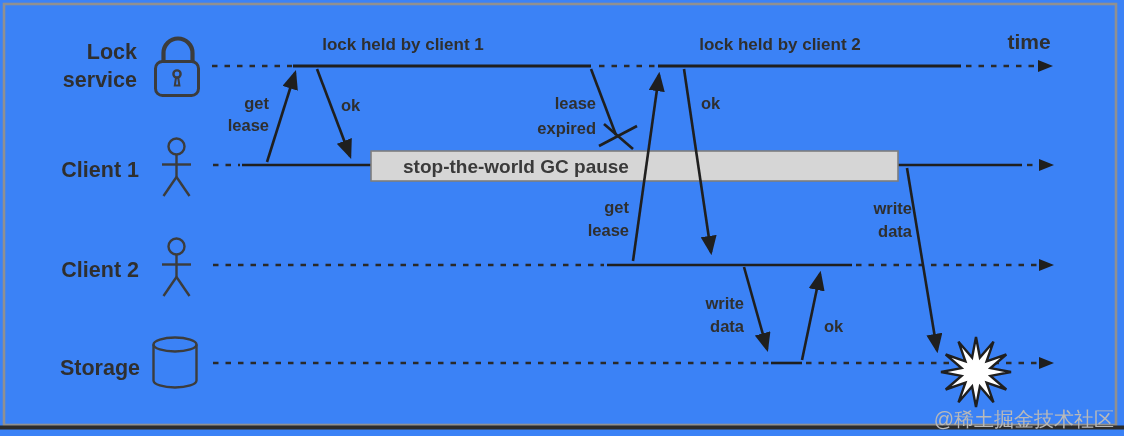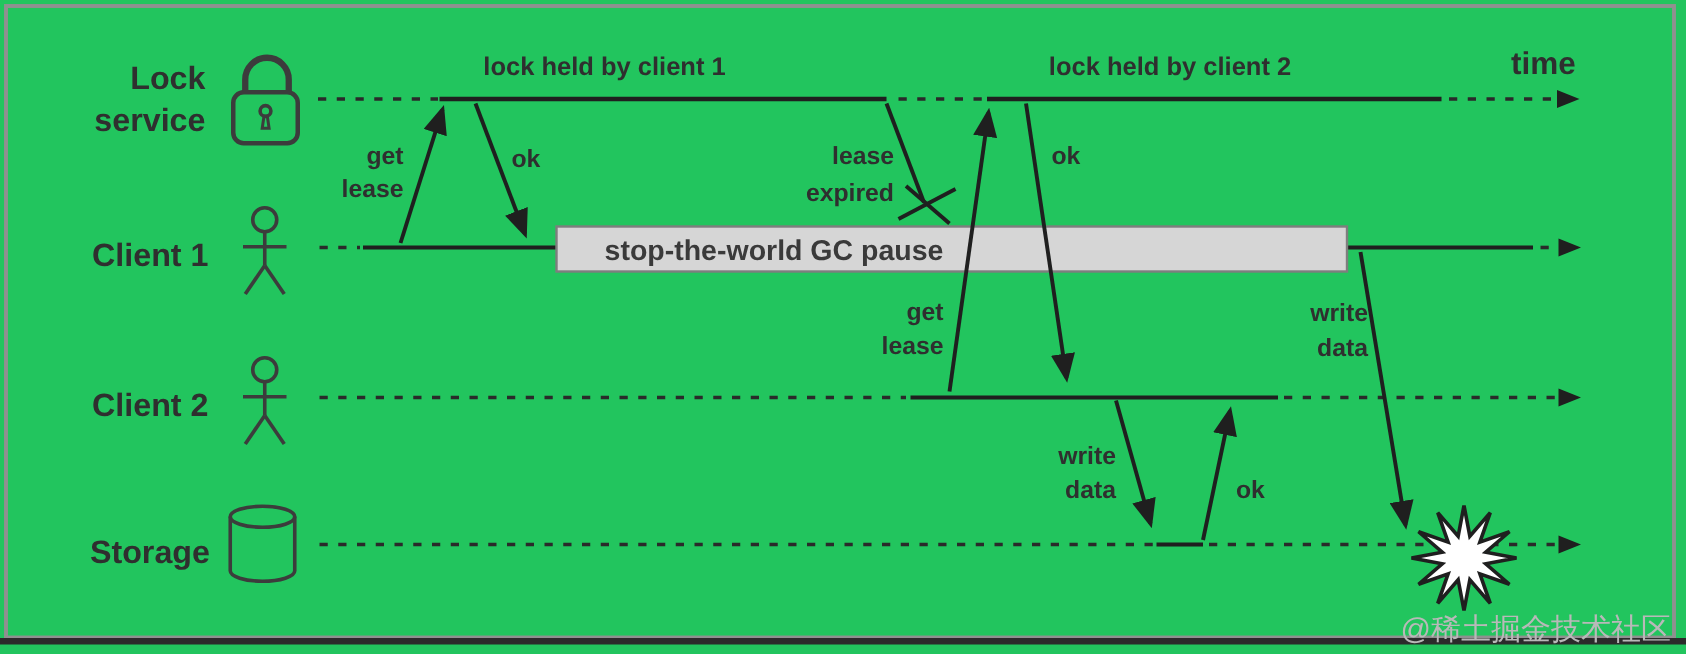--- a/index.html
+++ b/index.html
@@ -1,16 +1,16 @@
 <!DOCTYPE html>
 <html><head>
 <meta charset="utf-8">
 <style>
   html,body{margin:0;padding:0;background:#ffffff;}
-  .stage{width:1124px;height:436px;position:relative;background:#22c55e;overflow:hidden;}
+  .stage{width:1124px;height:436px;position:relative;background:#3b82f6;overflow:hidden;}
   svg{display:block;font-family:"Liberation Sans","DejaVu Sans",sans-serif;}
   .lane-label{font-size:21.5px;font-weight:600;fill:#2f2f2f;}
   .hdr{font-size:17px;font-weight:600;fill:#2f2f2f;}
   .time-label{font-size:21px;font-weight:600;fill:#2f2f2f;}
   .msg{font-size:16.5px;font-weight:600;fill:#2f2f2f;}
   .gc-text{font-size:19px;font-weight:600;fill:#3a3a3a;}
   .wm{font-size:20px;font-weight:400;fill:#b9b9b9;}
   .icon{stroke:#3c3c3c;fill:none;}
   .dashed{stroke:#2a2a2a;stroke-width:2.4;stroke-dasharray:5.5 7;fill:none;}
   .solid-thick{stroke:#1f1f1f;stroke-width:3.1;fill:none;}

